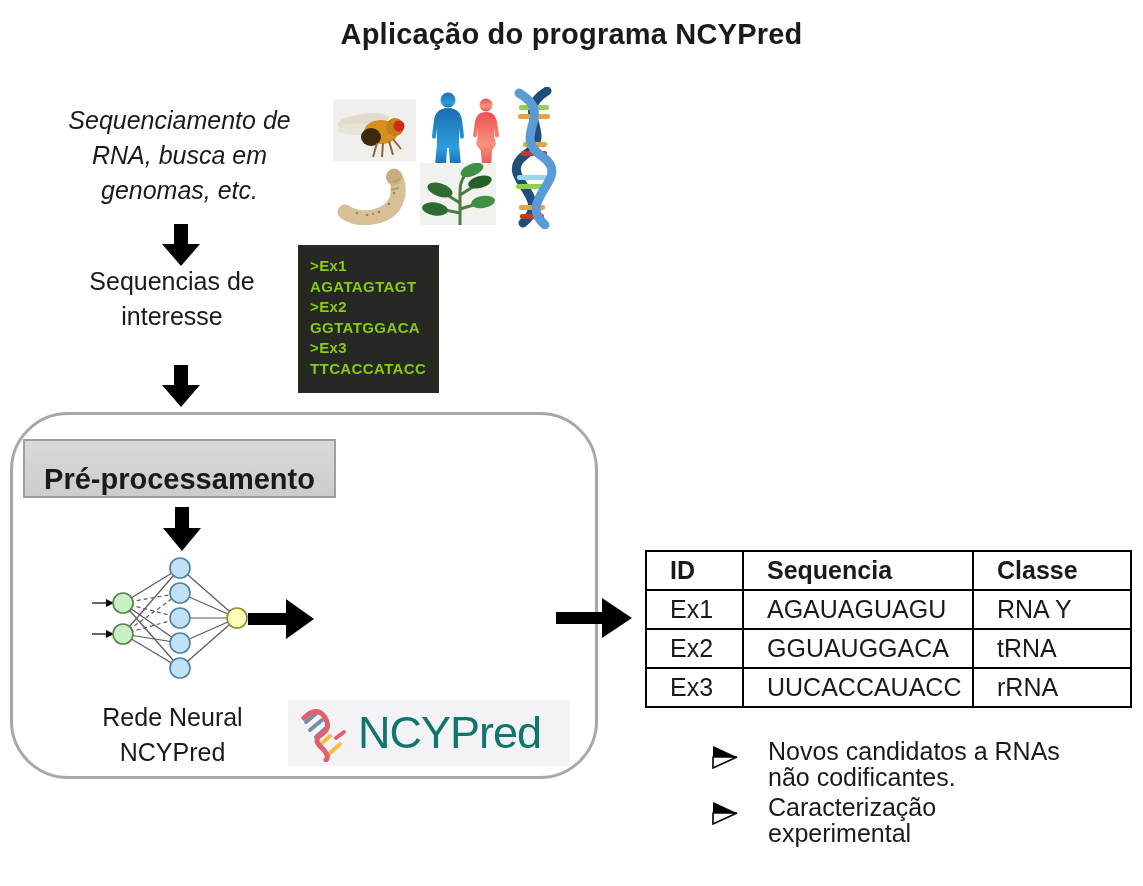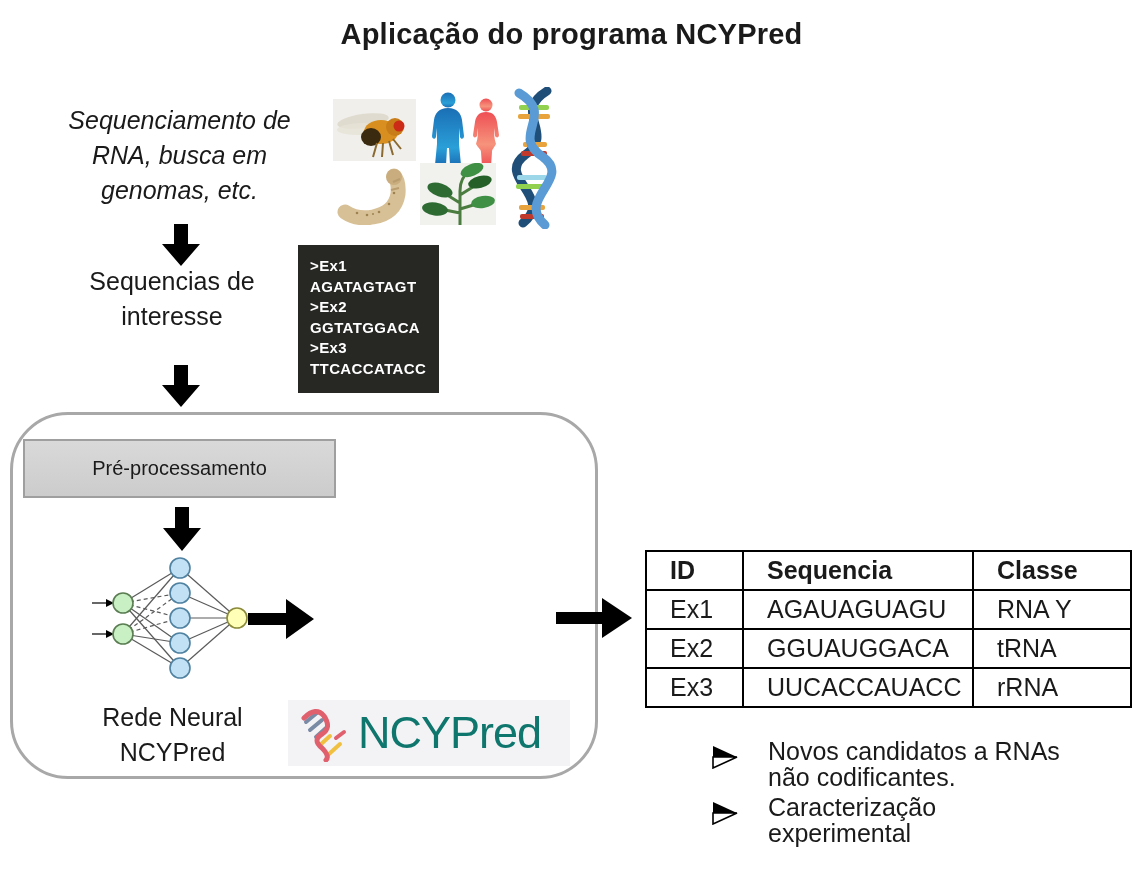--- a/index.html
+++ b/index.html
@@ -10,28 +10,28 @@
   .center { text-align:center; }
 
   .page-title { left:0; top:18px; width:1143px; text-align:center;
     font-size:29px; font-weight:bold; letter-spacing:0.2px; }
 
   .step-text { font-size:25px; line-height:35px; }
   .seq-source { left:42px; top:103px; width:275px;font-style:italic; }
   .interest { left:52px; top:264px; width:240px; }
 
   .fasta-box { left:298px; top:245px; width:141px; height:148px; background:#272723;
-    color:#ffffff; font-weight:bold; font-size:15px; line-height:20.5px;
+    color:#84cc16; font-weight:bold; font-size:15px; line-height:20.5px;
     padding:11px 0 0 12px; letter-spacing:0.4px; }
 
   .pipeline-box { left:10px; top:412px; width:588px; height:367px;
     border:3px solid #a8a8a8; border-radius:58px; background:transparent; }
 
   .gray-box { background:linear-gradient(#d9d9d9,#cccccc); border:2px solid #9f9f9f;
-    display:flex; align-items:center; justify-content:center; font-size:20px; }
+    display:flex; align-items:flex-end; justify-content:center; font-size:29px;font-weight:bold; }
   .preprocess { left:23px; top:439px; width:313px; height:59px; }
   .prediction { left:323px; top:585px; width:193px; height:81px; }
 
   .nn-label { left:70px; top:700px; width:205px; font-size:25px; line-height:35px; }
 
   .logo { left:288px; top:700px; width:282px; height:66px; background:#f3f3f5;
     display:flex; align-items:center; padding-left:8px; }
   .logo-text { font-size:45px; color:#0f766e; font-weight:400; letter-spacing:-1px; }
 
   table.results { left:645px; top:550px; border-collapse:collapse; background:#fff; }

